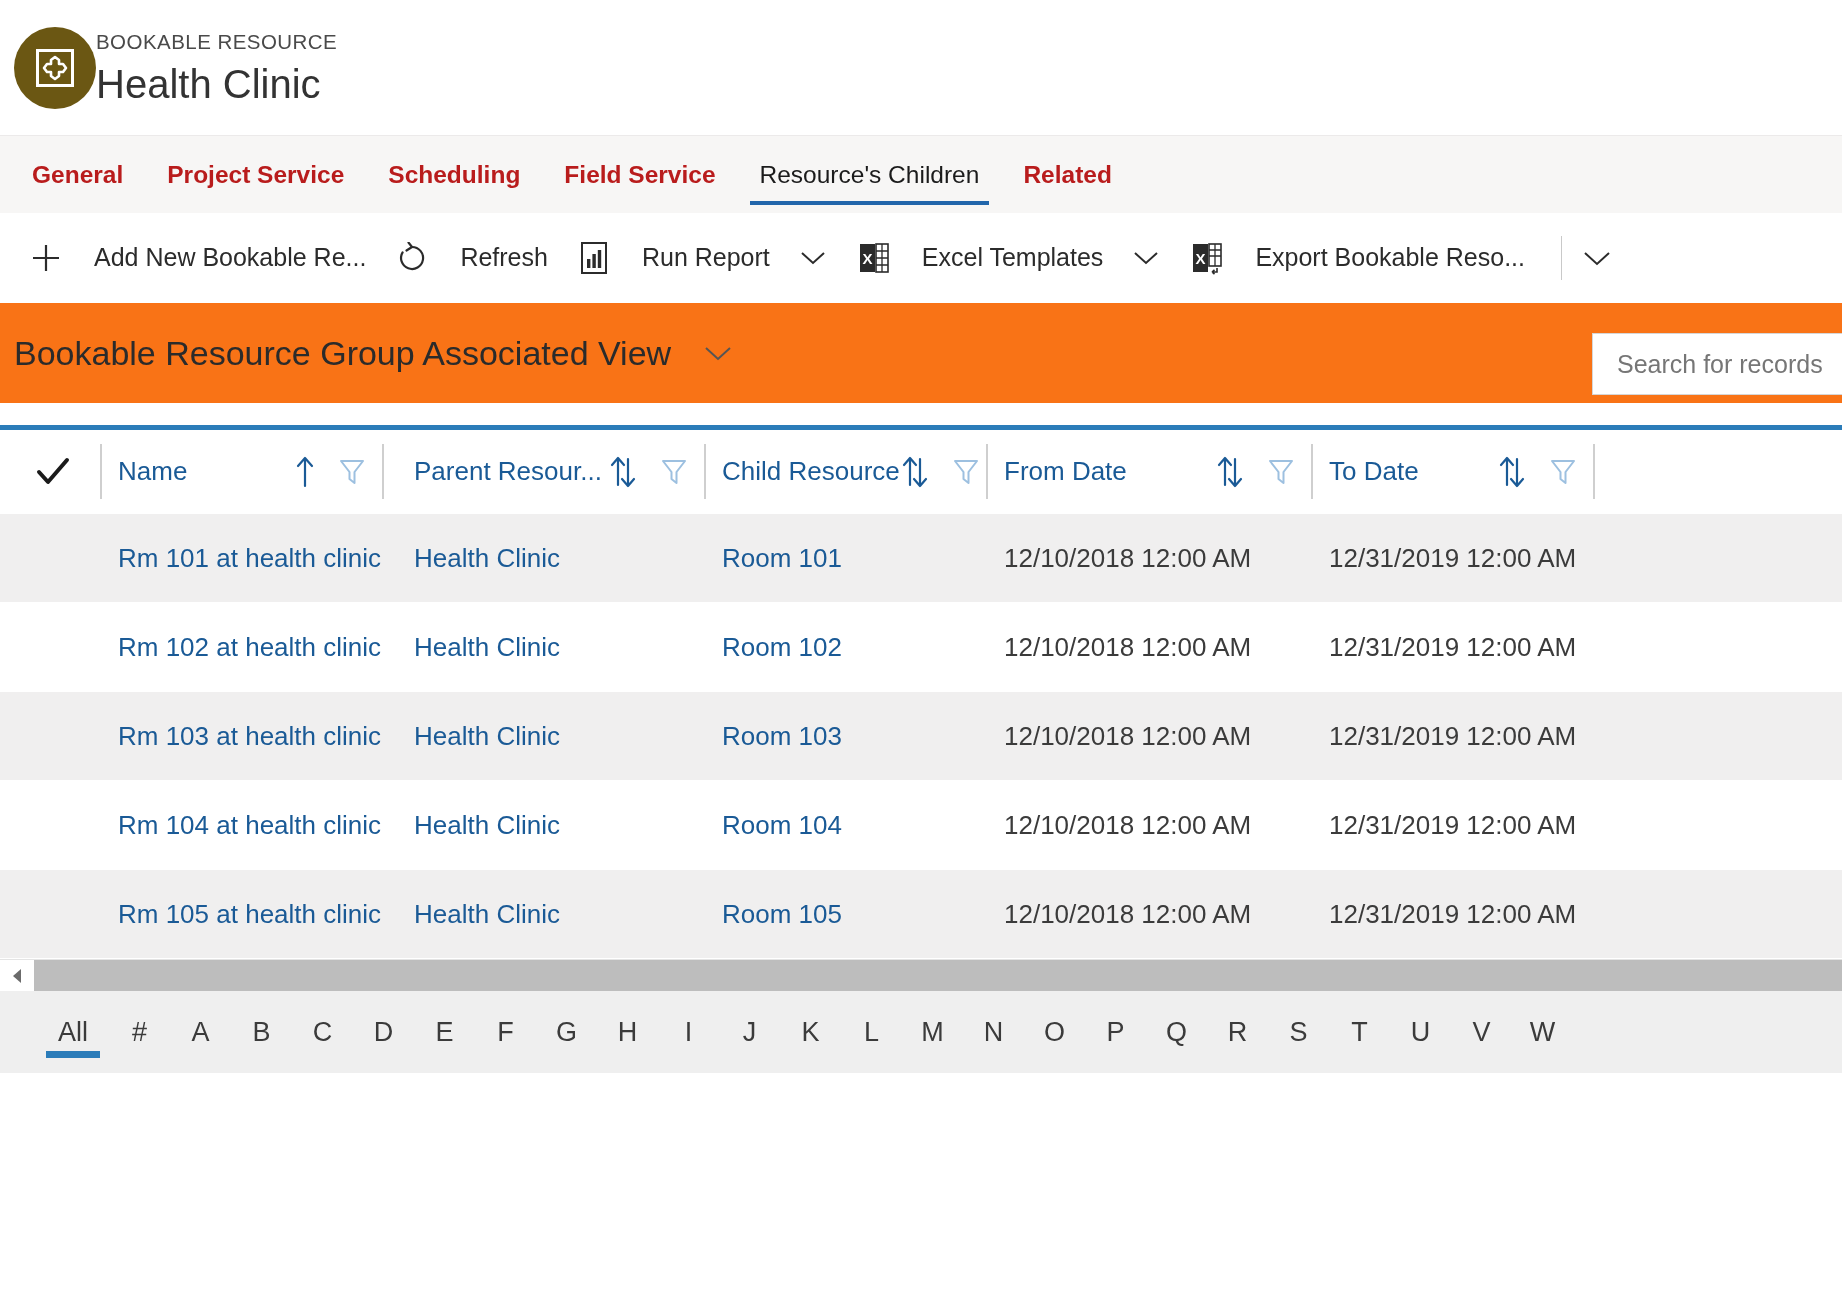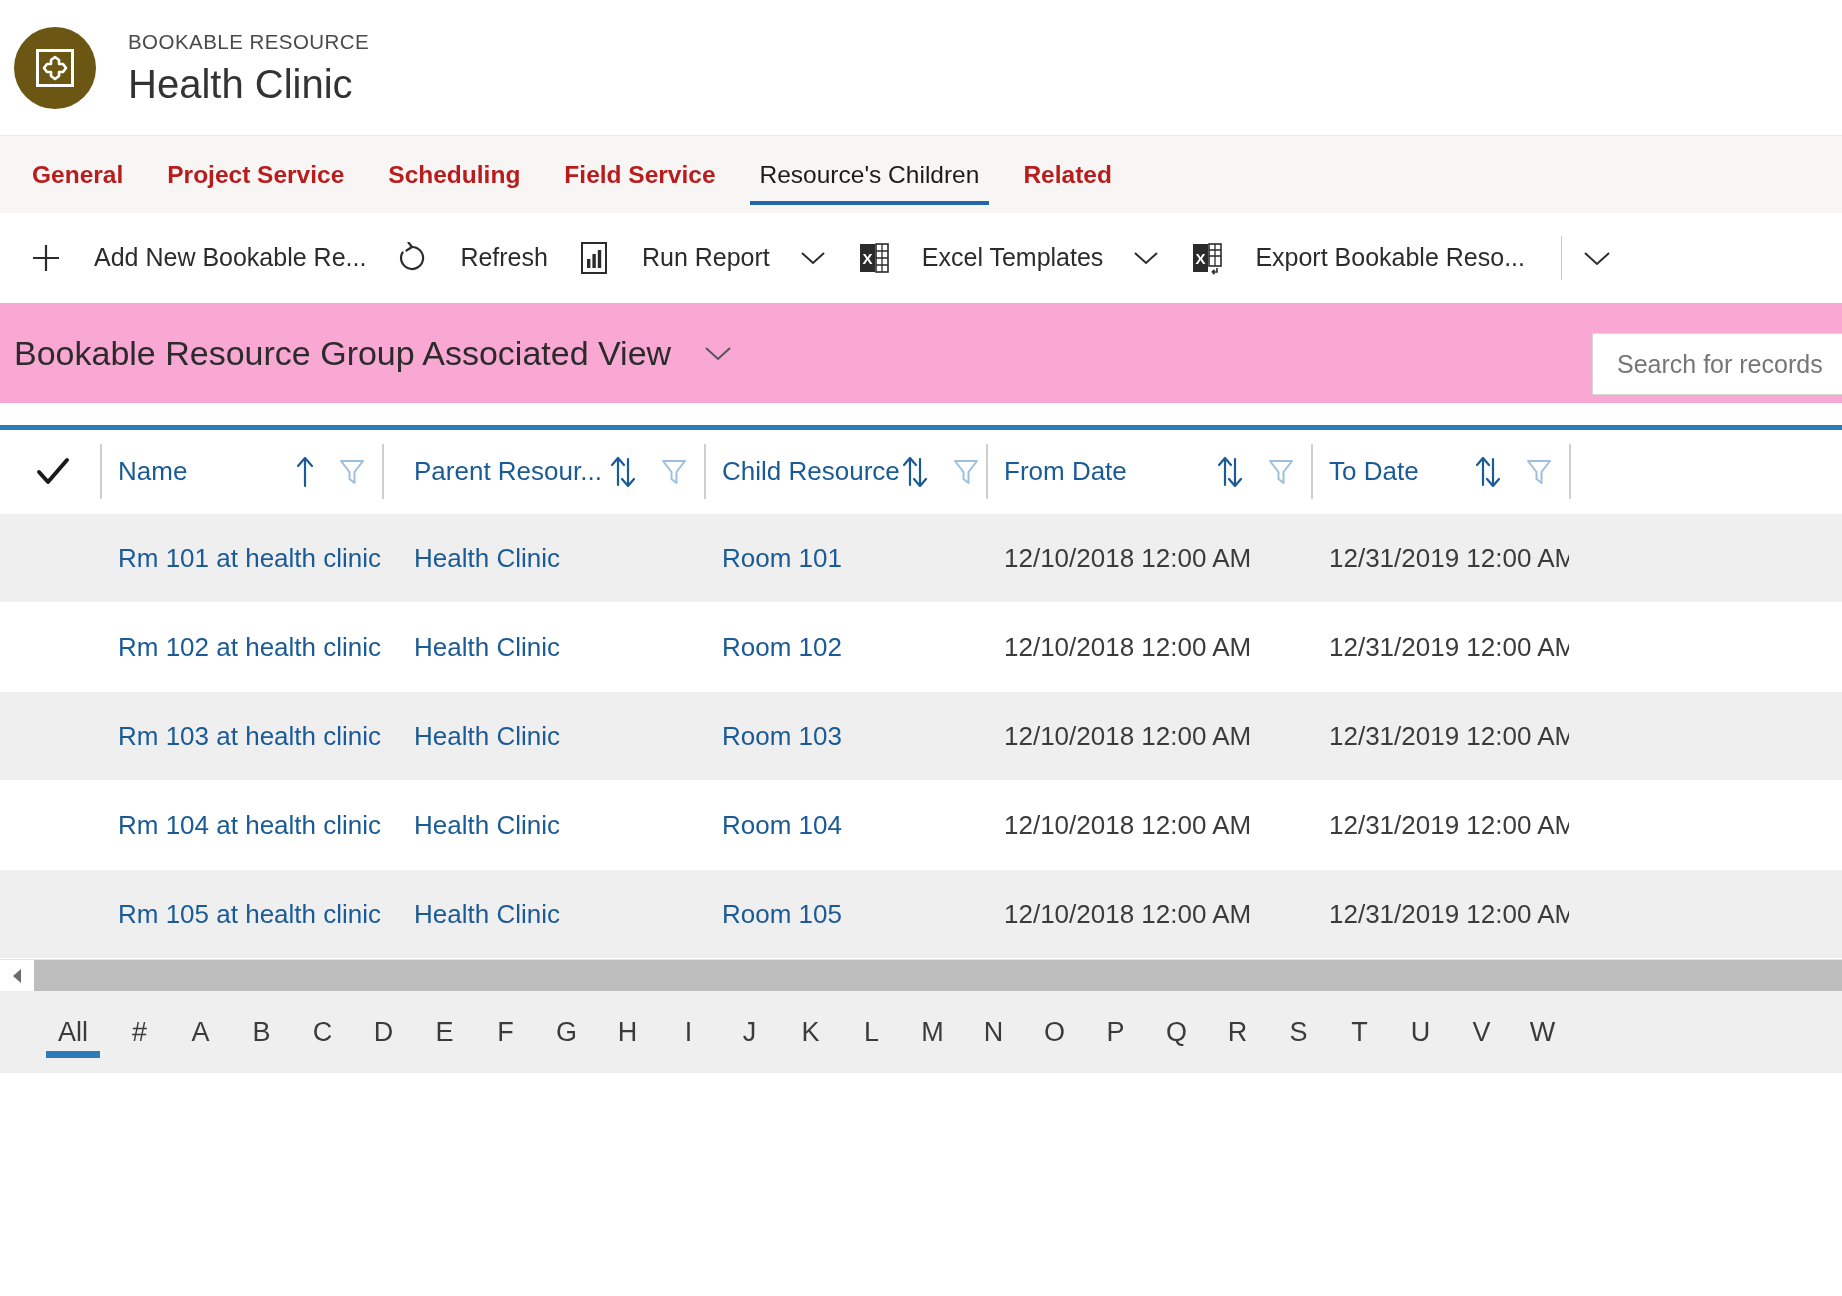--- a/index.html
+++ b/index.html
@@ -21,21 +21,21 @@
     position: relative;
   }
   .entity-avatar {
     width: 82px; height: 82px;
     border-radius: 50%;
     background: #6b5713;
     display: flex; align-items: center; justify-content: center;
     flex: 0 0 auto;
   }
   .entity-avatar svg { display: block; }
-  .header-text { margin-left: 32px; display: flex; flex-direction: column; justify-content: center; }
+  .header-text { display: flex; flex-direction: column; justify-content: center; }
   .entity-type {
     font-size: 20.5px;
     letter-spacing: 0.45px;
     color: #4a4a4a;
     line-height: 1.2;
     margin-bottom: 8px;
     font-weight: 400;
   }
   .record-title {
     font-size: 40px;
@@ -108,21 +108,21 @@
     margin: 0 8px 0 22px;
   }
   .cmd-overflow { padding: 0 26px 0 10px; }
 
   
   .viewbar {
     height: 100px;
     display: flex;
     align-items: center;
     padding-left: 14px;
-    background: #f9a8d4;
+    background: #f97316;
     position: relative;
   }
   .view-title {
     font-size: 34px;
     color: #2b2b2b;
     font-weight: 400;
   }
   .view-caret { margin-left: 30px; display: flex; align-items: center; color: #444; }
   .search-wrap {
     position: absolute;
@@ -171,21 +171,21 @@
     padding-left: 18px;
     overflow: hidden;
     white-space: nowrap;
     position: relative;
   }
   .col-check  { width: 100px; justify-content: flex-start; padding-left: 36px; }
   .col-name   { width: 282px; }
   .col-parent { width: 322px; padding-left: 32px; }
   .col-child  { width: 282px; }
   .col-from   { width: 325px; }
-  .col-to     { width: 258px; }
+  .col-to     { width: 282px; }
   .col-tail   { flex: 1 1 auto; }
 
   .hdr-divider {
     position: absolute;
     left: 0; top: 14px; bottom: 14px;
     width: 2px;
     background: #cfcfcf;
   }
   .hdr-label {
     font-size: 26px;

